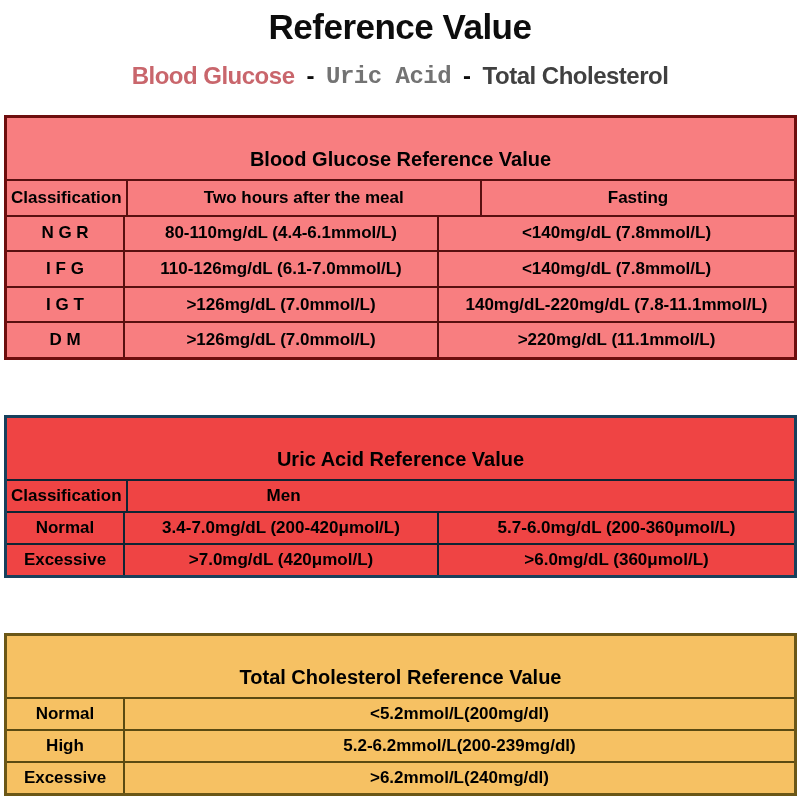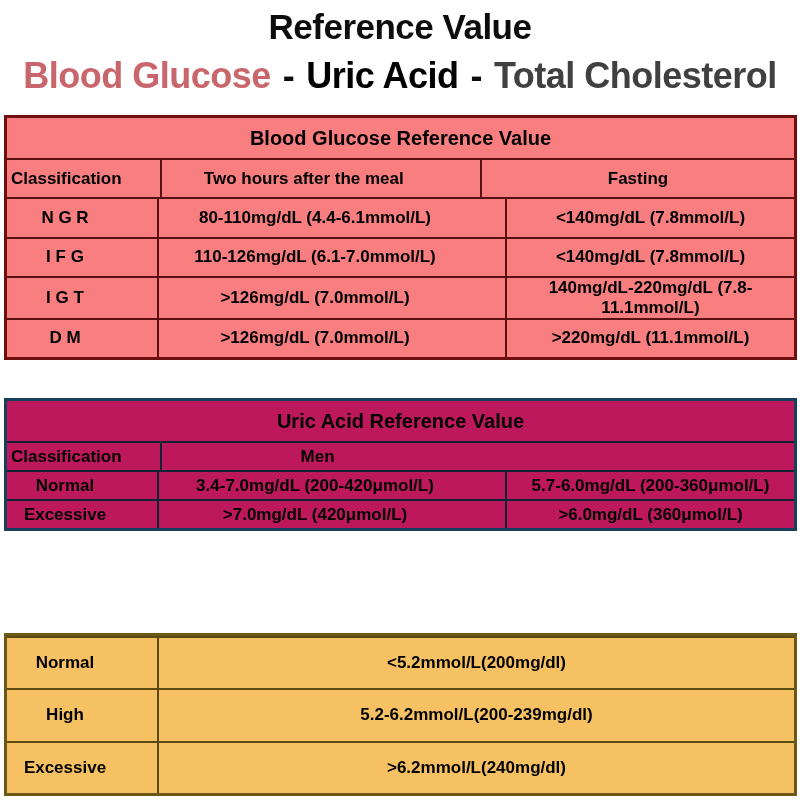--- a/index.html
+++ b/index.html
@@ -9,40 +9,40 @@
     color:#000;overflow:hidden;
   }
   .page-title{
     position:absolute;top:4px;left:0;width:800px;height:46px;
     display:flex;align-items:center;justify-content:center;
     font-size:35px;font-weight:700;letter-spacing:-0.5px;color:#0d0d0d;text-align:right;
   }
   .page-subtitle{
     position:absolute;top:52px;left:0;width:800px;height:48px;
     display:flex;align-items:center;justify-content:center;
-    font-size:36px;font-weight:700;letter-spacing:-0.5px;white-space:nowrap;
+    font-size:24px;font-weight:700;letter-spacing:-0.5px;white-space:nowrap;
   }
   .sub-bg{color:#c9666c;}
-  .sub-ua{color:#000000;}
+  .sub-ua{color:#737373;font-family:Liberation Mono, monospace;}
   .sub-tc{color:#404040;}
   .sub-dash{color:#0d0d0d;margin:0 12px;}
 
   .ref-table{
     position:absolute;left:4px;width:793px;
     box-sizing:border-box;display:flex;flex-direction:column;
   }
   .t1{top:115px;height:245px;background:#f87e80;border:3px solid #6e0e0e;--line:#581010;}
-  .t2{top:398px;height:133px;background:#be185d;border:3px solid #17405c;--line:#0f2433;}
+  .t2{top:415px;height:163px;background:#ef4444;border:3px solid #17405c;--line:#0f2433;}
   .t3{top:633px;height:163px;background:#f6c163;border:3px solid #6b5717;--line:#5a4a12;}
 
   .t-header{
     flex:0 0 40px;display:flex;align-items:center;justify-content:center;
-    font-size:20px;font-weight:700;
+    font-size:20px;font-weight:700;margin-top:21px;
   }
-  .t-row{flex:1;display:flex;border-top:2px solid var(--line);gap:34px;}
+  .t-row{flex:1;display:flex;border-top:2px solid var(--line);}
   .cell{
     display:flex;align-items:center;justify-content:center;
     font-size:17px;font-weight:700;text-align:center;
     box-sizing:border-box;padding:0 4px;
   }
   .c1{flex:0 0 116px;}
   .c2{flex:0 0 314px;border-left:2px solid var(--line);}
   .c3{flex:1;border-left:2px solid var(--line);}
   .cwide{flex:1;border-left:2px solid var(--line);}
 </style>
@@ -100,20 +100,21 @@
     <div class="cell c3">5.7-6.0mg/dL (200-360μmol/L)</div>
   </div>
   <div class="t-row">
     <div class="cell c1">Excessive</div>
     <div class="cell c2">&gt;7.0mg/dL (420μmol/L)</div>
     <div class="cell c3">&gt;6.0mg/dL (360μmol/L)</div>
   </div>
 </div>
 
 <div class="ref-table t3">
+  <div class="t-header">Total Cholesterol Reference Value</div>
   <div class="t-row">
     <div class="cell c1">Normal</div>
     <div class="cell cwide">&lt;5.2mmol/L(200mg/dl)</div>
   </div>
   <div class="t-row">
     <div class="cell c1">High</div>
     <div class="cell cwide">5.2-6.2mmol/L(200-239mg/dl)</div>
   </div>
   <div class="t-row">
     <div class="cell c1">Excessive</div>

